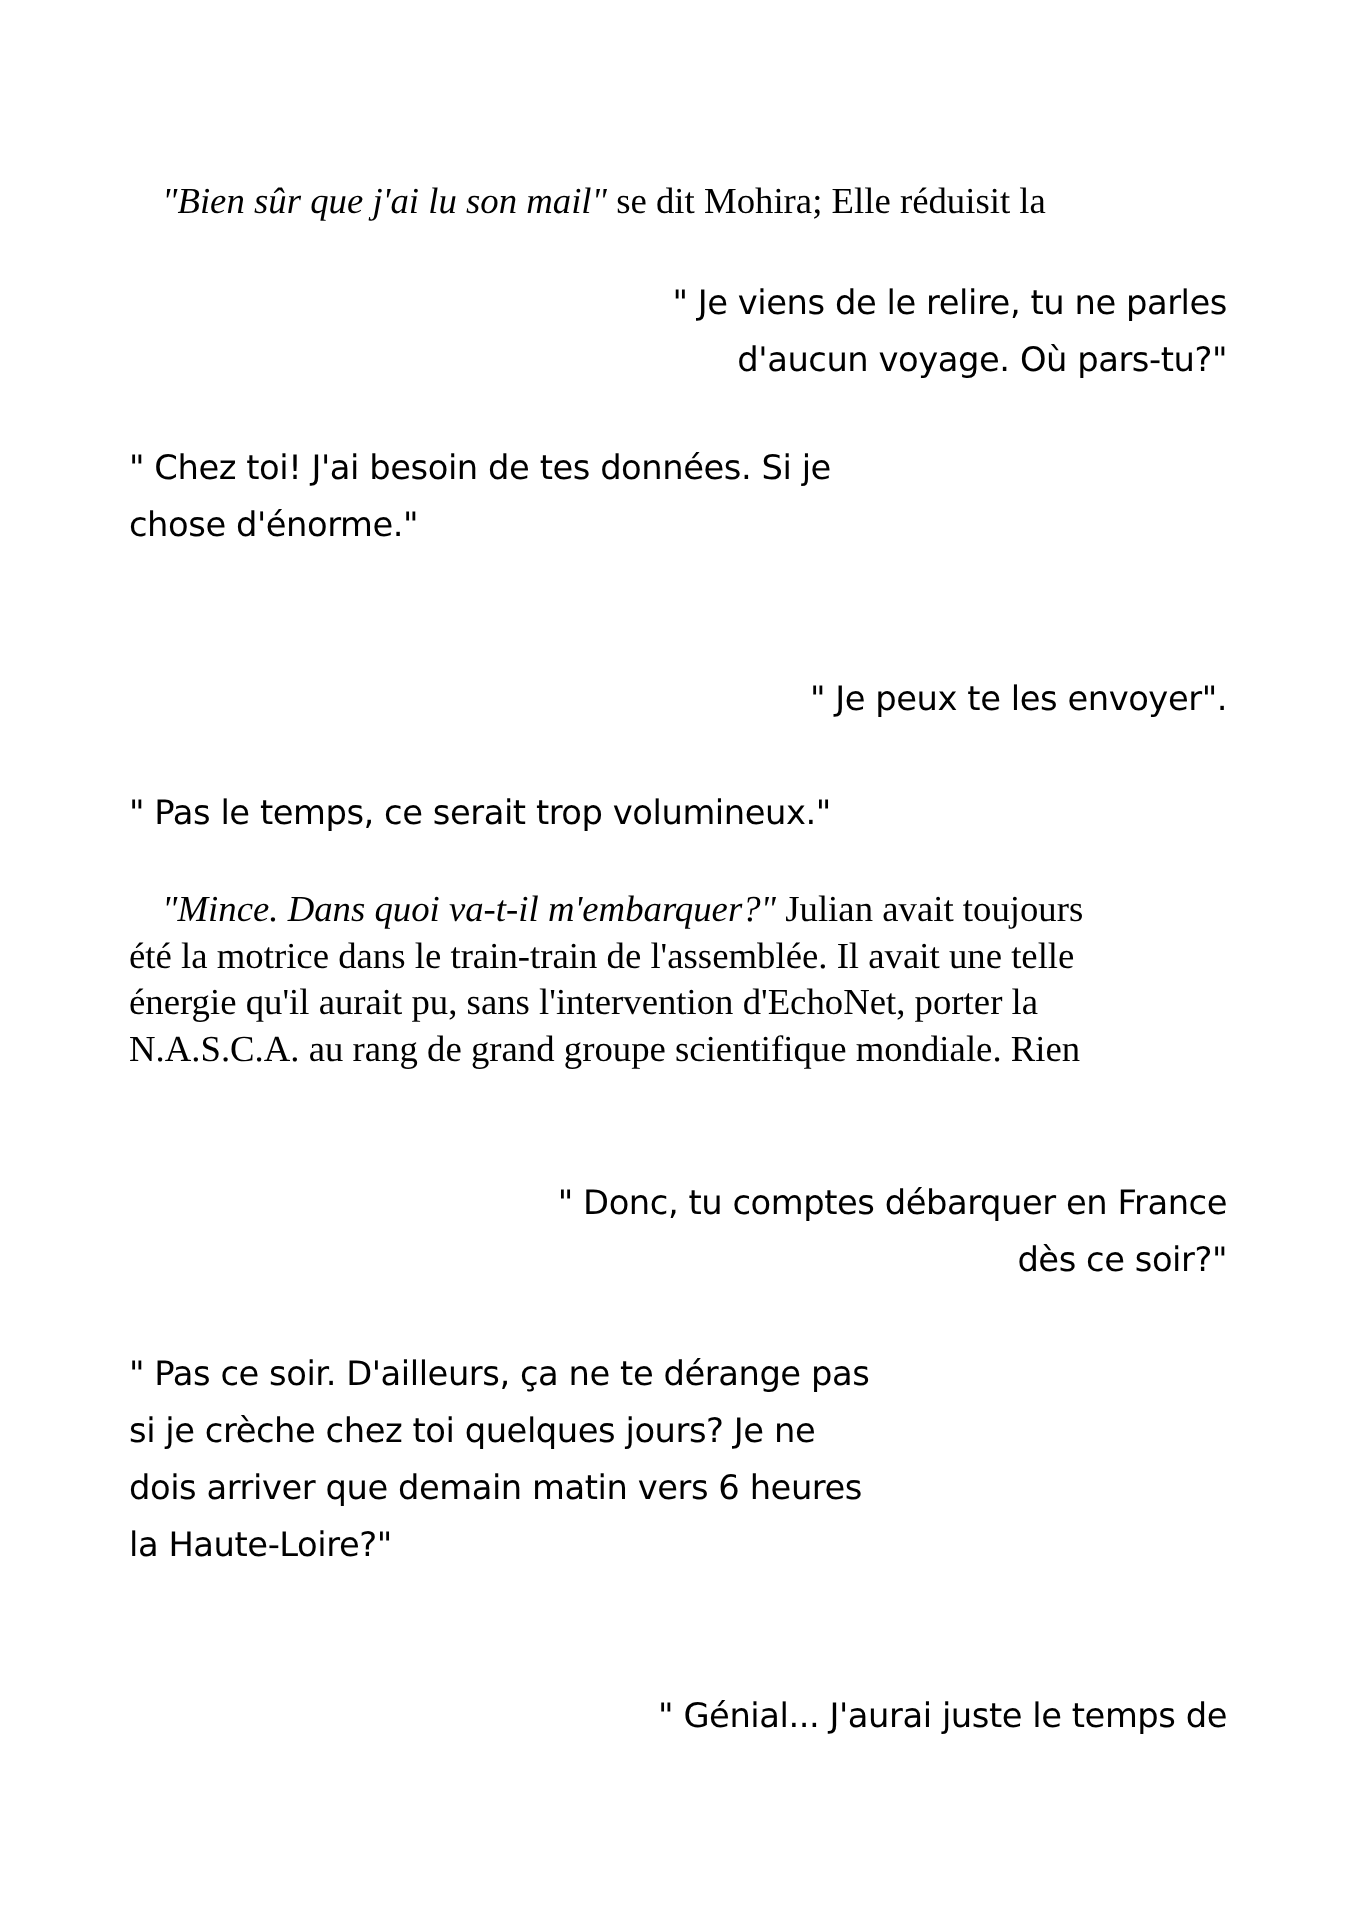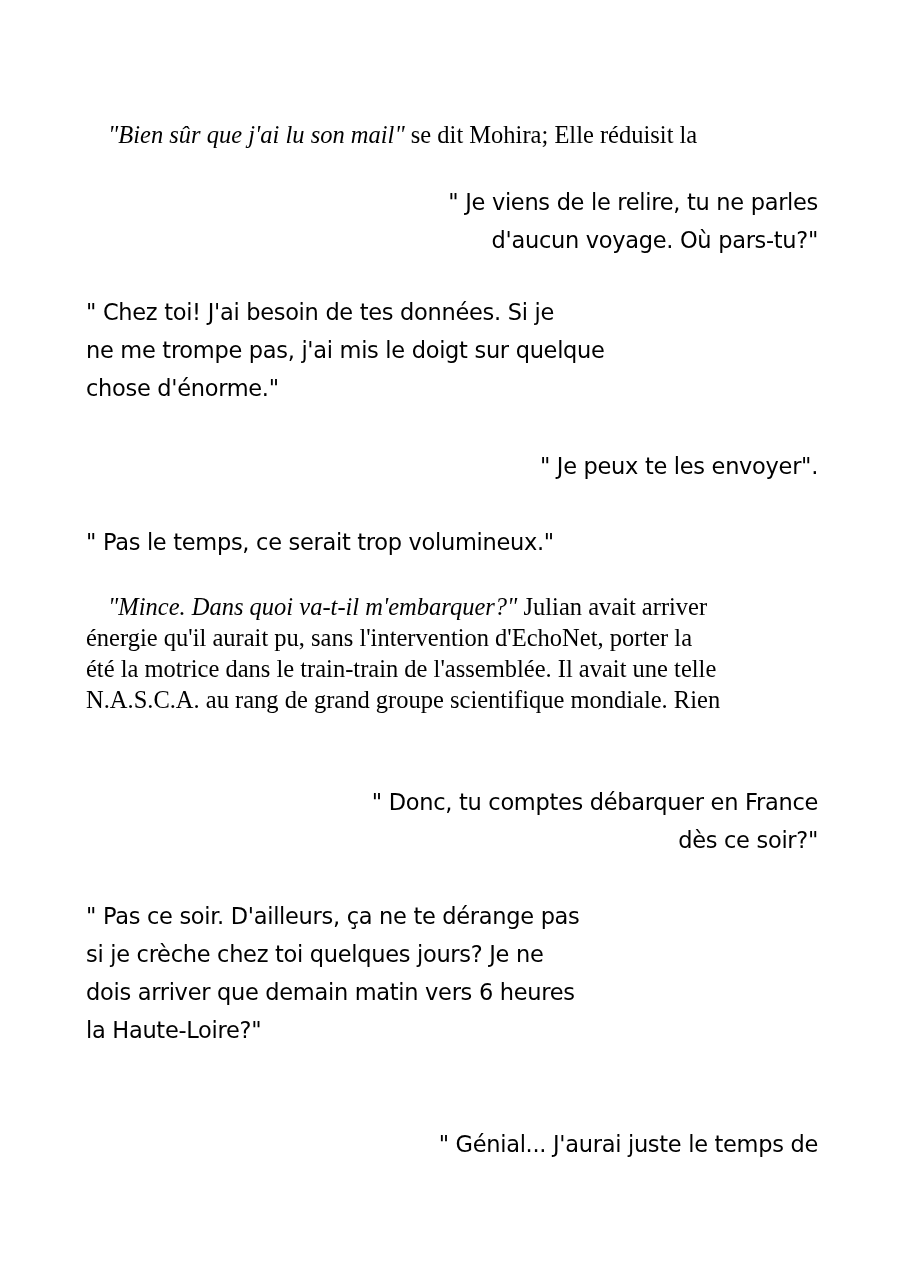--- a/index.html
+++ b/index.html
@@ -20,36 +20,35 @@
   <span class="l ind"><i>"Bien sûr que j'ai lu son mail"</i><span> se dit Mohira; Elle réduisit la</span></span>
 </div>
 
 <div class="chat right" style="top:183px;">
   <span class="l">" Je viens de le relire, tu ne parles</span>
   <span class="l">d'aucun voyage. Où pars-tu?"</span>
 </div>
 
 <div class="chat left" style="top:293px;">
   <span class="l">" Chez toi! J'ai besoin de tes données. Si je</span>
-  <span class="l">ne me trompe pas, j'ai mis le doigt sur quelque</span>
   <span class="l">chose d'énorme."</span>
 </div>
 
 <div class="chat right" style="top:447px;">
   <span class="l">" Je peux te les envoyer".</span>
 </div>
 
 <div class="chat left" style="top:523px;">
   <span class="l">" Pas le temps, ce serait trop volumineux."</span>
 </div>
 
 <div class="narr" style="top:591px;">
-  <span class="l ind"><i>"Mince. Dans quoi va-t-il m'embarquer?"</i><span> Julian avait arriver</span></span>
+  <span class="l ind"><i>"Mince. Dans quoi va-t-il m'embarquer?"</i><span> Julian avait toujours</span></span>
+  <span class="l">été la motrice dans le train-train de l'assemblée. Il avait une telle</span>
   <span class="l">énergie qu'il aurait pu, sans l'intervention d'EchoNet, porter la</span>
-  <span class="l">été la motrice dans le train-train de l'assemblée. Il avait une telle</span>
   <span class="l">N.A.S.C.A. au rang de grand groupe scientifique mondiale. Rien</span>
 </div>
 
 <div class="chat right" style="top:783px;">
   <span class="l">" Donc, tu comptes débarquer en France</span>
   <span class="l">dès ce soir?"</span>
 </div>
 
 <div class="chat left" style="top:897px;">
   <span class="l">" Pas ce soir. D'ailleurs, ça ne te dérange pas</span>

